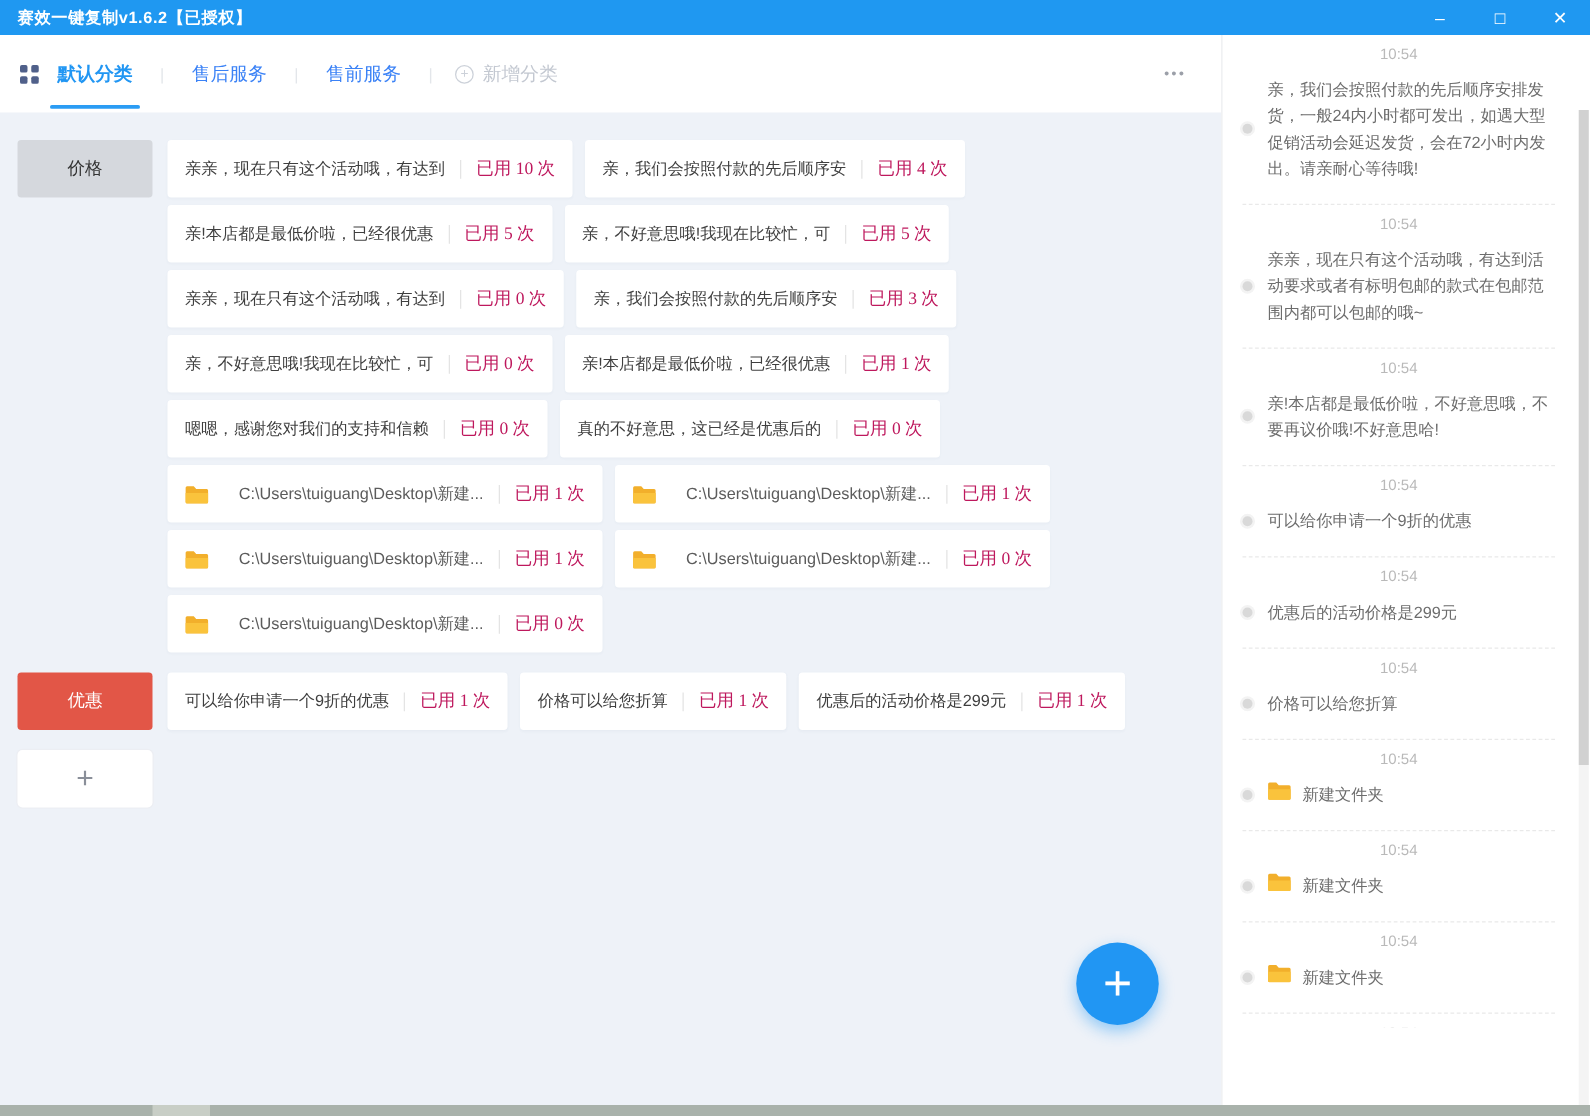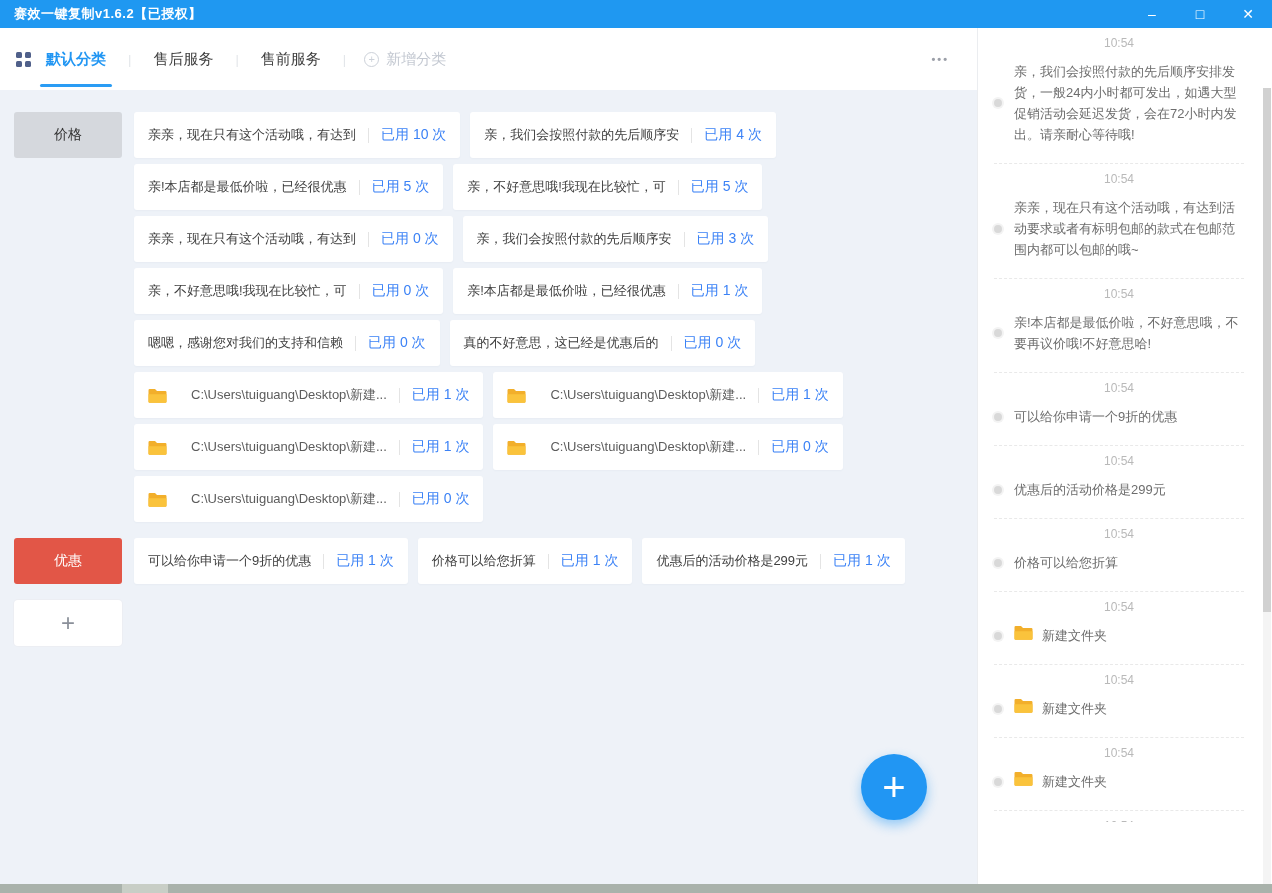--- a/index.html
+++ b/index.html
@@ -13,39 +13,39 @@
   .win-btn { width:48px; height:100%; display:flex; align-items:center; justify-content:center; color:#fff; font-size:14px; cursor:default; }
 
   
   .app { display:flex; height:856px; }
   .main-col { flex:1; display:flex; flex-direction:column; min-width:0; }
 
   
   .tabbar { height:62px; background:#fff; display:flex; align-items:center; padding:0 18px 0 16px; flex:none; }
   .grid-icon { width:15px; height:15px; display:grid; grid-template-columns:6px 6px; grid-template-rows:6px 6px; gap:3px; margin-right:11px; flex:none; }
   .grid-icon i { background:#50608a; border-radius:1.5px; }
-  .tab { font-size:15px; color:#404040; height:62px; display:flex; align-items:center; padding:0 4px; position:relative; cursor:default; }
+  .tab { font-size:15px; color:#3b82f6; height:62px; display:flex; align-items:center; padding:0 4px; position:relative; cursor:default; }
   .tab.active { color:#2196f3; font-weight:bold; }
   .tab.active::after { content:""; position:absolute; left:-2px; right:-2px; bottom:3px; height:3px; background:#2a9cf4; border-radius:2px; }
   .tab-sep { color:#e3e6ea; margin:0 18px; font-size:13px; }
   .tab-add { display:flex; align-items:center; color:#c3c8d1; font-size:15px; gap:7px; }
   .plus-circle { width:15px; height:15px; border:1px solid #ccd1d9; border-radius:50%; color:#ccd1d9; font-size:11px; line-height:13px; text-align:center; display:inline-block; }
   .more-dots { margin-left:auto; color:#9b9fa8; font-size:11px; letter-spacing:2px; font-weight:bold; padding-right:10px; }
 
   
   .main-scroll { flex:1; background:#eef2f8; padding:22px 0 0 14px; overflow:hidden; }
   .group { display:flex; margin-bottom:16px; }
   .cat-label { width:108px; height:46px; border-radius:3px; display:flex; align-items:center; justify-content:center; font-size:14px; flex:none; margin-right:12px; cursor:default; }
   .cat-gray { background:#d5d8dd; color:#333; }
   .cat-red  { background:#e25647; color:#fff; }
   .rows { display:flex; flex-direction:column; gap:6px; }
   .row  { display:flex; gap:10px; }
   .chip { background:#fff; border-radius:3px; height:46px; display:inline-flex; align-items:center; padding:0 14px; font-size:13px; color:#3f3f3f; box-shadow:0 1px 2px rgba(80,100,140,.04); white-space:nowrap; cursor:default; }
   .chip .vdiv { width:1px; height:15px; background:#e4e4e4; margin:0 12px; flex:none; }
-  .chip .count { color:#3b82f6; font-size:14px; }
+  .chip .count { color:#be185d; font-size:14px;font-family:Liberation Serif, serif; }
   .chip .folder-icon { margin-right:24px; display:inline-flex; }
   .chip .path { color:#5c5c5c; }
   .add-cat { width:108px; height:46px; background:#fff; border-radius:4px; display:flex; align-items:center; justify-content:center; color:#8a8f99; font-size:24px; font-weight:300; box-shadow:0 0 0 1px #eceef3; cursor:default; }
 
   
   .fab { position:absolute; left:861px; top:754px; width:66px; height:66px; border-radius:50%; background:#2196f3; color:#fff; display:flex; align-items:center; justify-content:center; font-size:40px; font-weight:300; box-shadow:0 5px 12px rgba(33,150,243,.45); cursor:default; }
 
   
   .history { width:295px; background:#fff; border-left:1px solid #ebedf0; position:relative; flex:none; }
   .h-header { display:flex; justify-content:space-between; align-items:center; padding:20px 24px 10px 16px; }

